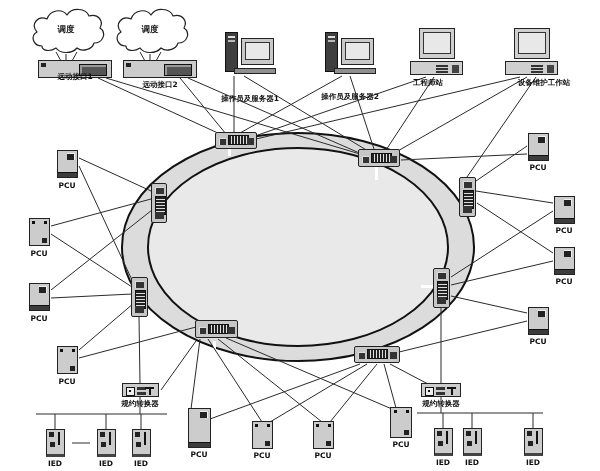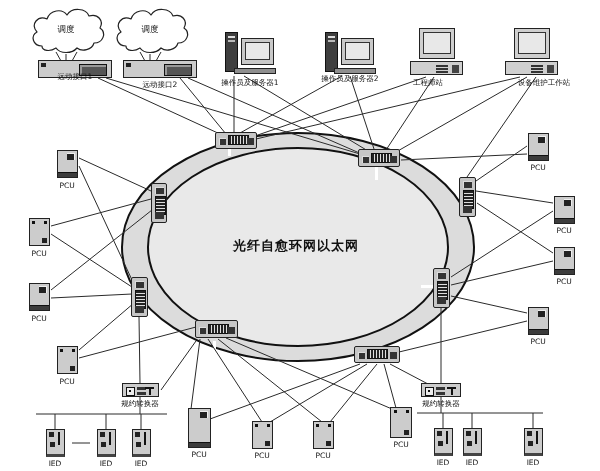--- a/index.html
+++ b/index.html
@@ -49,21 +49,21 @@
   
   .ws{background:transparent;border:none;}
   .ws i{position:absolute;box-sizing:border-box;}
   .ws .crt{left:10px;top:0;width:36px;height:31px;background:#cfcfcf;border:1px solid #222;}
   .ws .crt::before{content:"";position:absolute;left:3px;top:3px;right:3px;bottom:4px;background:#e8e8e8;border:1px solid #333;}
   .ws .case{left:1px;top:33px;width:53px;height:14px;background:#cfcfcf;border:1px solid #222;}
   .ws .case::before{content:"";position:absolute;right:14px;top:3px;width:12px;height:8px;
       background:repeating-linear-gradient(180deg,#333 0 2px,#cfcfcf 2px 3px);}
   .ws .case::after{content:"";position:absolute;right:3px;top:3px;width:7px;height:8px;background:#444;}
   
-  .lbl{position:absolute;transform:translateX(-50%);font-size:7.5px;line-height:9px;color:#111;white-space:nowrap;}
+  .lbl{position:absolute;transform:translateX(-50%);font-size:7.5px;line-height:9px;color:#111;white-space:nowrap;font-weight:bold;}
   .title{position:absolute;transform:translateX(-50%);font-size:13px;font-weight:bold;letter-spacing:1px;color:#111;white-space:nowrap;}
 </style>
 </head>
 <body>
 
 <div id="stage">
 
   <svg id="net" width="600" height="471" viewBox="0 0 600 471">
 
     <g>
@@ -228,26 +228,25 @@
   <div class="dev ied" style="left:132px;top:429px;width:19px;height:28px"></div>
   <div class="dev ied" style="left:434px;top:428px;width:19px;height:28px"></div>
   <div class="dev ied" style="left:463px;top:428px;width:19px;height:28px"></div>
   <div class="dev ied" style="left:524px;top:428px;width:19px;height:28px"></div>
 
   <div class="lbl" style="left:66px;top:25px;font-size:8.5px">调度</div>
   <div class="lbl" style="left:150px;top:25px;font-size:8.5px">调度</div>
 
   <div class="lbl" style="left:75px;top:72px">远动接口1</div>
   <div class="lbl" style="left:160px;top:80px">远动接口2</div>
-  <div class="lbl" style="left:250px;top:78px">操作员及服务器1</div>
-  <div class="lbl" style="left:350px;top:74px">操作员及服务器2</div>
+  <div class="lbl" style="left:250px;top:94px">操作员及服务器1</div>
+  <div class="lbl" style="left:350px;top:92px">操作员及服务器2</div>
   <div class="lbl" style="left:428px;top:78px">工程师站</div>
   <div class="lbl" style="left:544px;top:78px">设备维护工作站</div>
 
-  <div class="title" style="left:296px;top:237px">光纤自愈环网以太网</div>
 
   <div class="lbl" style="left:67px;top:181px">PCU</div>
   <div class="lbl" style="left:39px;top:249px">PCU</div>
   <div class="lbl" style="left:39px;top:314px">PCU</div>
   <div class="lbl" style="left:67px;top:377px">PCU</div>
   <div class="lbl" style="left:538px;top:163px">PCU</div>
   <div class="lbl" style="left:564px;top:226px">PCU</div>
   <div class="lbl" style="left:564px;top:277px">PCU</div>
   <div class="lbl" style="left:538px;top:337px">PCU</div>
   <div class="lbl" style="left:199px;top:450px">PCU</div>

